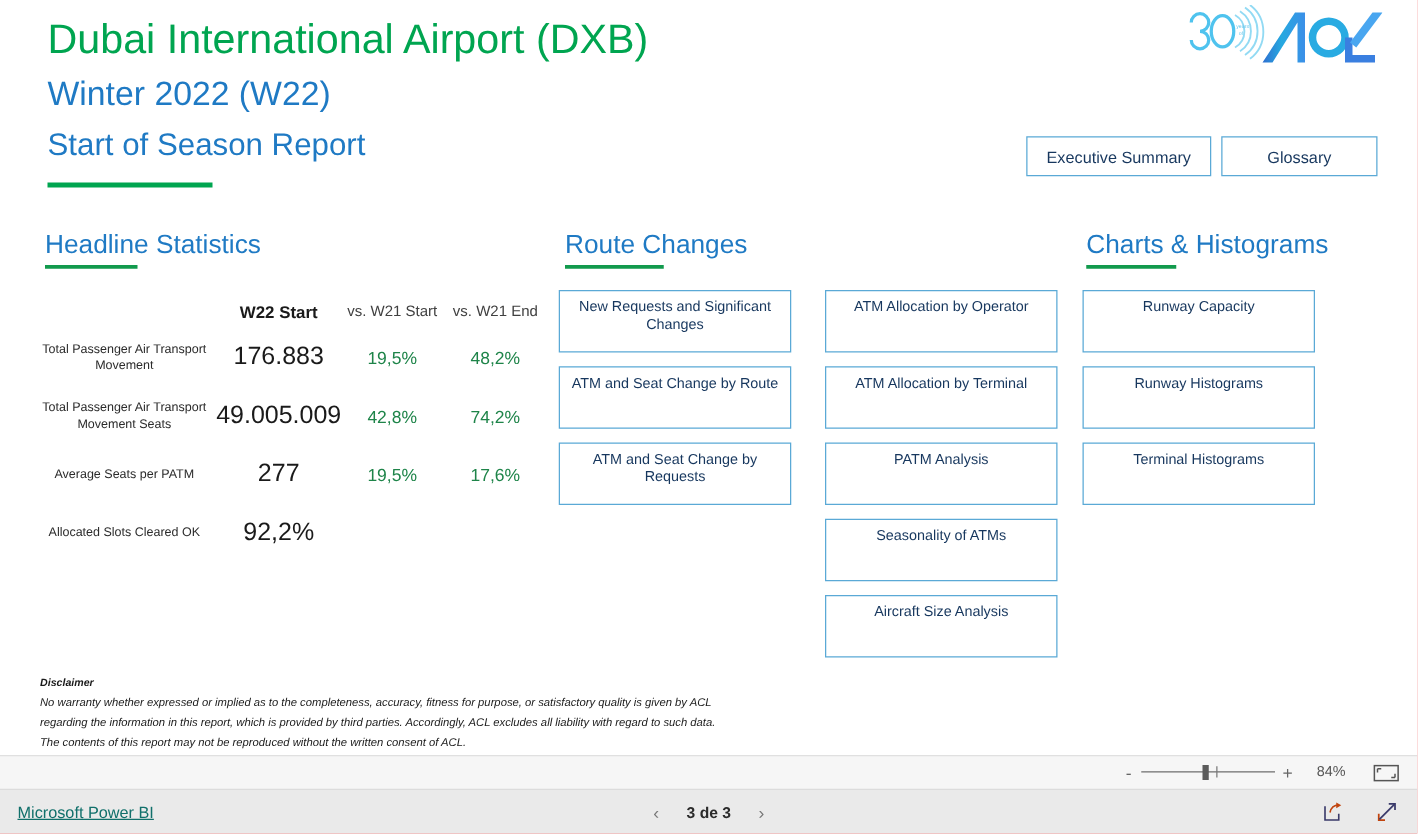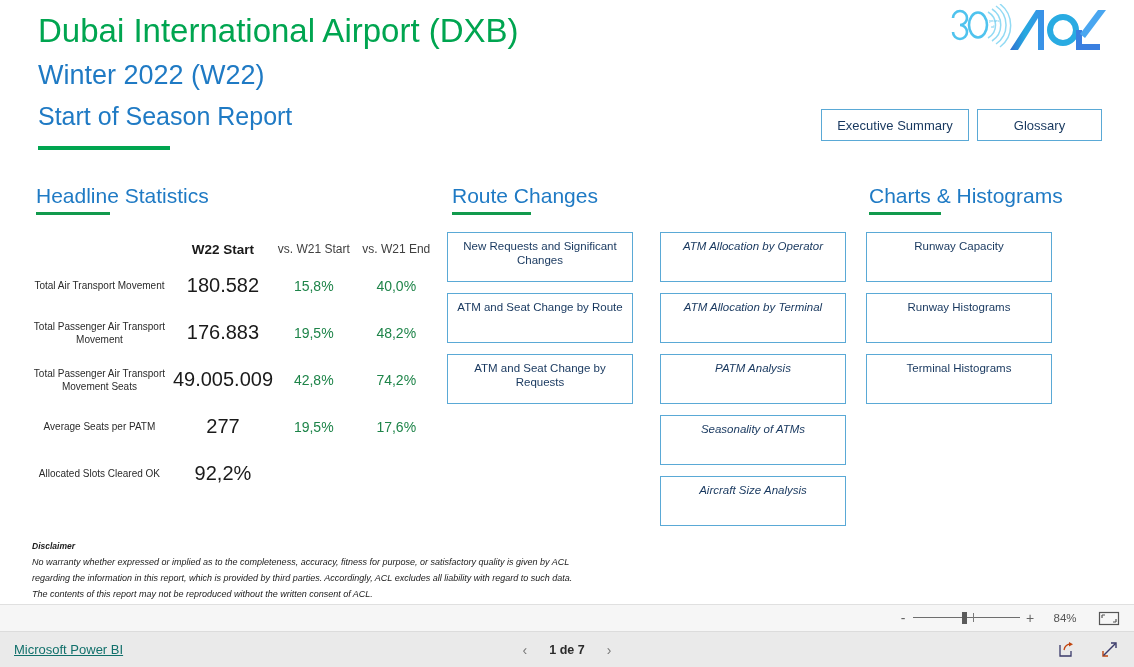--- a/index.html
+++ b/index.html
@@ -169,21 +169,21 @@
   .row-cmp {
     font-size: 14px;
     color: #1E8449;
     text-align: center;
   }
   #stats tbody tr { height: 47px; }
 
   
   .card-col { position: absolute; }
   #col-route  { left: 447px; top: 232px; width: 186px; }
-  #col-atm    { left: 660px; top: 232px; width: 186px; font-style: italic; }
+  #col-atm    { left: 660px; top: 232px; width: 186px; }
   #col-charts { left: 866px; top: 232px; width: 186px; }
 
   .card {
     border: 1px solid #5AA9D6;
     background: #ffffff;
     height: 50px;
     margin-bottom: 11px;
     padding: 6px 8px 0 8px;
     text-align: center;
     font-size: 11.5px;
@@ -398,26 +398,20 @@
       <table>
         <thead>
           <tr>
             <th class="col-label th-blank"></th>
             <th class="col-value th-value">W22 Start</th>
             <th class="col-cmp1 th-cmp">vs. W21 Start</th>
             <th class="col-cmp2 th-cmp">vs. W21 End</th>
           </tr>
         </thead>
         <tbody>
-          <tr>
-            <td class="row-label">Total Air Transport Movement</td>
-            <td class="row-value">180.582</td>
-            <td class="row-cmp">15,8%</td>
-            <td class="row-cmp">40,0%</td>
-          </tr>
           <tr>
             <td class="row-label">Total Passenger Air Transport Movement</td>
             <td class="row-value">176.883</td>
             <td class="row-cmp">19,5%</td>
             <td class="row-cmp">48,2%</td>
           </tr>
           <tr>
             <td class="row-label">Total Passenger Air Transport Movement Seats</td>
             <td class="row-value">49.005.009</td>
             <td class="row-cmp">42,8%</td>
@@ -483,21 +477,21 @@
         <path d="M18,11 L18,8 M18,11 L15,11" stroke="#555" stroke-width="1.2" fill="none"></path>
       </svg>
     </div>
   </div>
 
   <div id="bottombar">
     <div id="pbi-link">Microsoft Power BI</div>
 
     <div id="pager">
       <div class="pg-arrow">‹</div>
-      <div class="pg-label">1 de 7</div>
+      <div class="pg-label">3 de 3</div>
       <div class="pg-arrow">›</div>
     </div>
 
     <div id="bb-icons">
       <div class="bb-ico">
         <svg width="17" height="17" viewBox="0 0 17 17">
           <path d="M2,4 L2,15 L13,15 L13,10" fill="none" stroke="#3a3a6a" stroke-width="1.3"></path>
           <path d="M6,9 C7,4 10,3 13,3" fill="none" stroke="#C1440E" stroke-width="1.3"></path>
           <path d="M11,1 L15,3.2 L11,5.6 Z" fill="#C1440E"></path>
         </svg>

